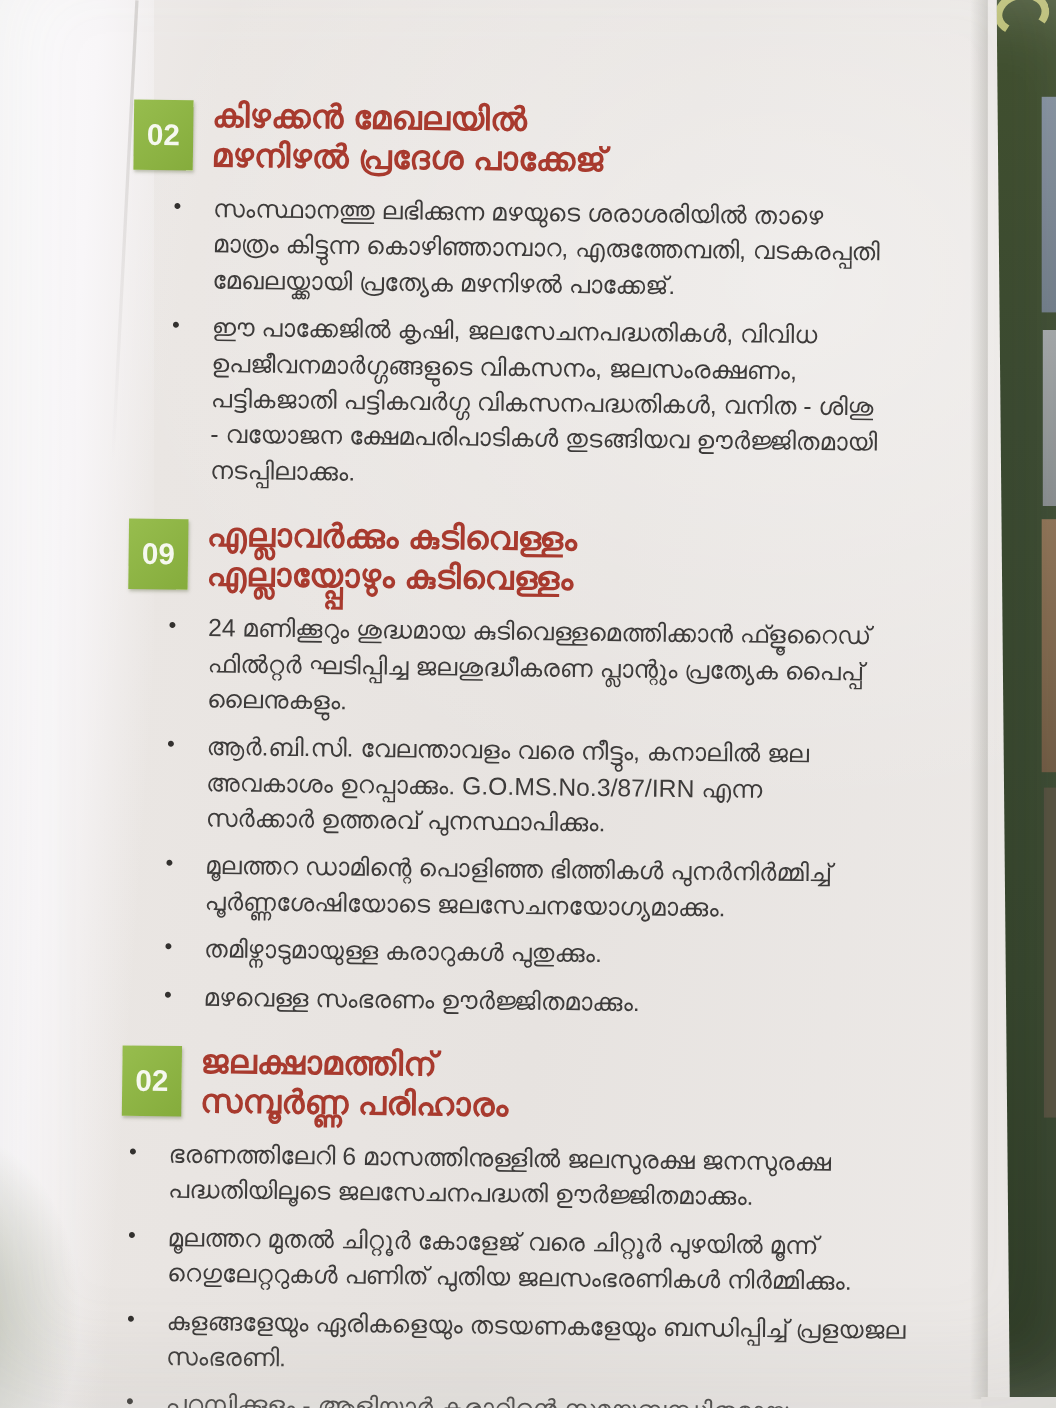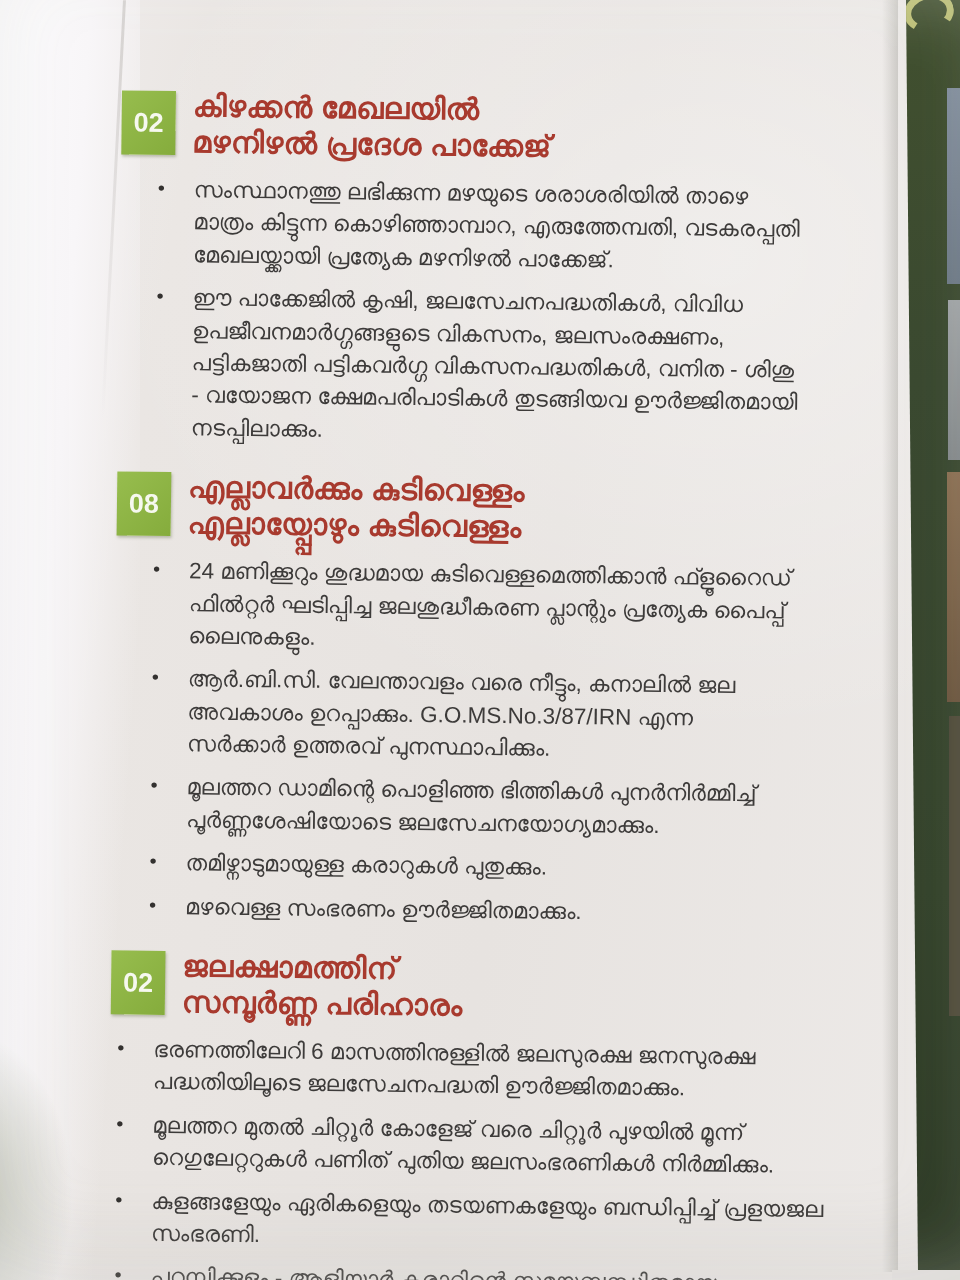--- a/index.html
+++ b/index.html
@@ -117,21 +117,21 @@
         </div>
         <div class="bullet">
           <span class="dot">•</span>
           <span class="bullet-text">ഈ പാക്കേജിൽ കൃഷി, ജലസേചനപദ്ധതികൾ, വിവിധ ഉപജീവനമാർഗ്ഗങ്ങളുടെ വികസനം, ജലസംരക്ഷണം, പട്ടികജാതി പട്ടികവർഗ്ഗ വികസനപദ്ധതികൾ, വനിത - ശിശു - വയോജന ക്ഷേമപരിപാടികൾ തുടങ്ങിയവ ഊർജ്ജിതമായി നടപ്പിലാക്കും.</span>
         </div>
       </div>
     </div>
 
     <div class="section sec-b">
       <div class="section-header">
-        <div class="num-box">08</div>
+        <div class="num-box">09</div>
         <div class="heading">
           <div>എല്ലാവർക്കും കുടിവെള്ളം</div>
           <div>എല്ലായ്പ്പോഴും കുടിവെള്ളം</div>
         </div>
       </div>
       <div class="bullets">
         <div class="bullet">
           <span class="dot">•</span>
           <span class="bullet-text">24 മണിക്കൂറും ശുദ്ധമായ കുടിവെള്ളമെത്തിക്കാൻ ഫ്ളൂറൈഡ് ഫിൽറ്റർ ഘടിപ്പിച്ച ജലശുദ്ധീകരണ പ്ലാന്റും പ്രത്യേക പൈപ്പ് ലൈനുകളും.</span>
         </div>

